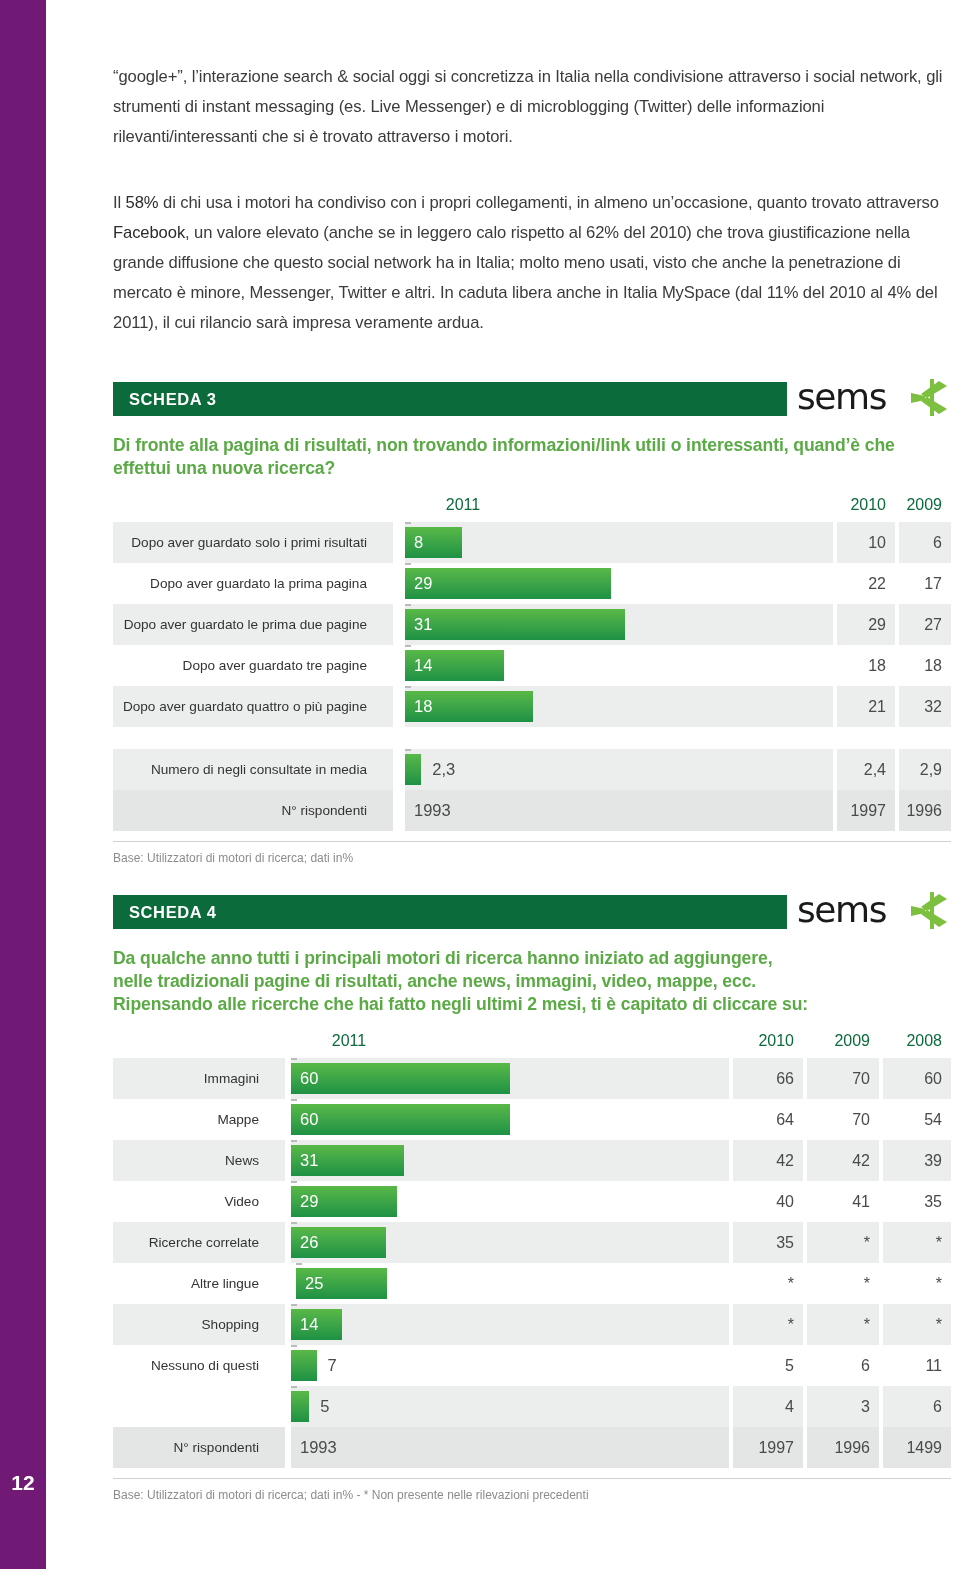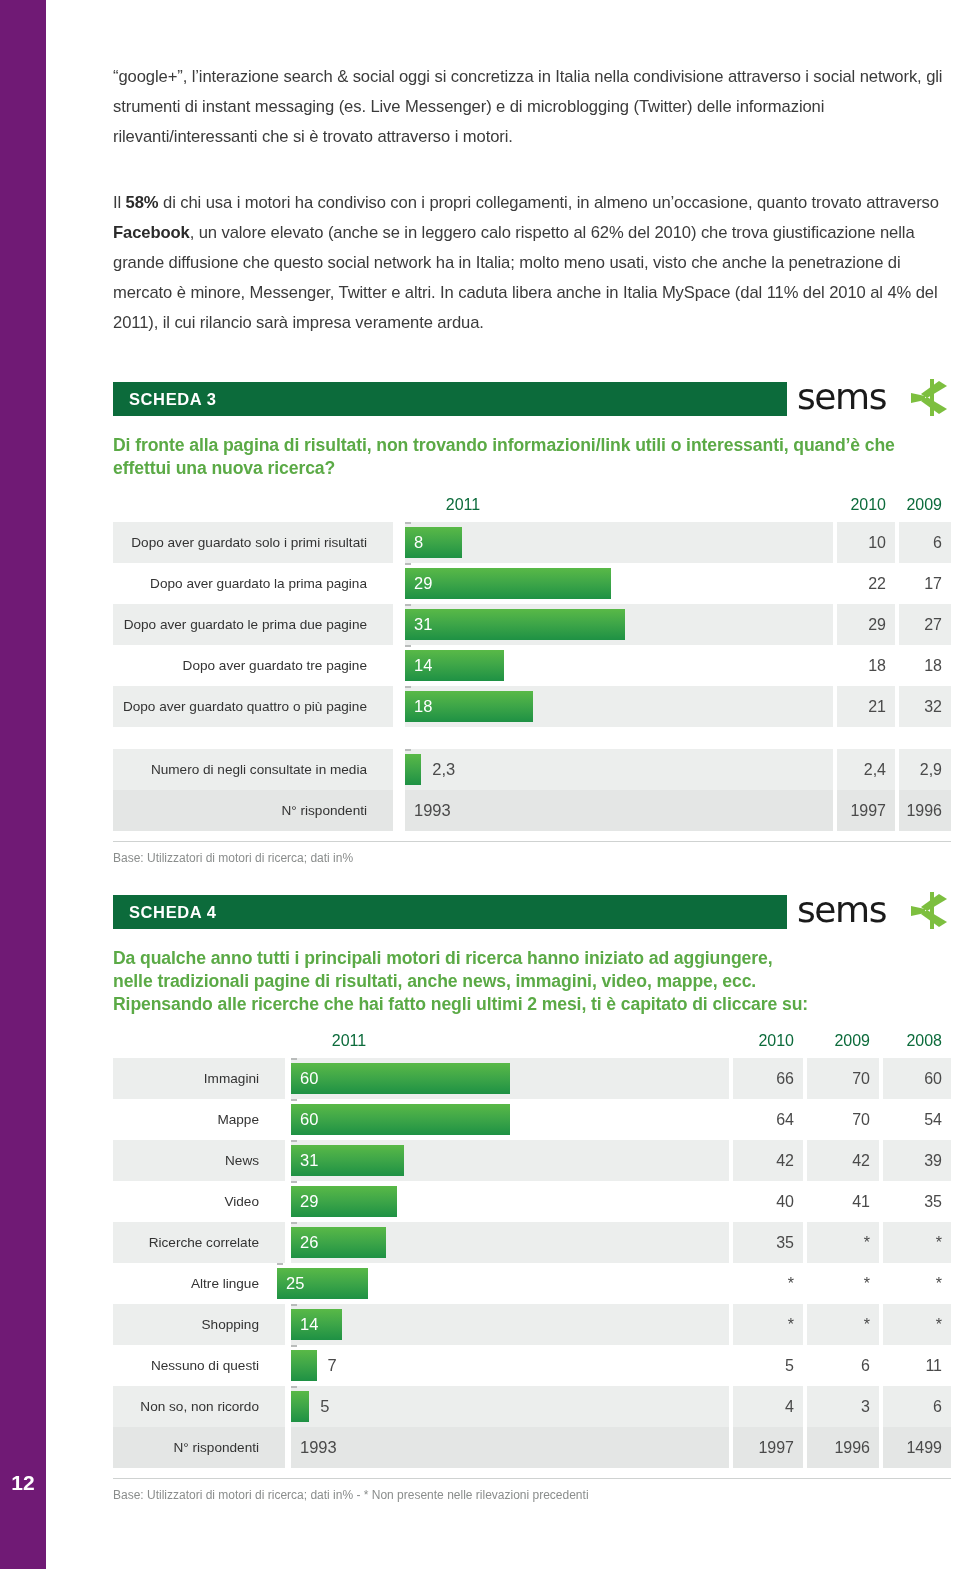--- a/index.html
+++ b/index.html
@@ -40,21 +40,21 @@
 
   
   .para {
     color: #3b3b3b;
     font-size: 16.6px;
     line-height: 30px;
     letter-spacing: -0.1px;
   }
   .para--top { margin-top: 62px; }
   .para--second { margin-top: 36px; }
-  .para b { font-weight: 700; color: #2b2b2b; }
+  .para b { font-weight: 400; color: #2b2b2b; }
 
   
   .scheda-wrap {
     position: relative;
     height: 34px;
     margin-top: 44px;
   }
   .scheda-bar {
     position: absolute; left: 0; top: 0;
     width: 674px; height: 34px;
@@ -365,21 +365,21 @@
             <div class="tick"></div>
             <div class="bar" style="width: 94.9px;"></div>
             <div class="bar-val-in" style="left: 0px;">26</div>
           </div>
           <div class="cell-year" style="left: 620px; width: 70px;">35</div>
           <div class="cell-year" style="left: 694px; width: 72px;">*</div>
           <div class="cell-year" style="left: 770px; width: 68px;">*</div>
         </div>
         <div class="row">
           <div class="cell-label" style="width: 172px;">Altre lingue</div>
-          <div class="cell-plot" style="left: 164px; width: 438px;">
+          <div class="cell-plot" style="left: 183px; width: 438px;">
             <div class="tick"></div>
             <div class="bar" style="width: 91.25px;"></div>
             <div class="bar-val-in" style="left: 0px;">25</div>
           </div>
           <div class="cell-year" style="left: 620px; width: 70px;">*</div>
           <div class="cell-year" style="left: 694px; width: 72px;">*</div>
           <div class="cell-year" style="left: 770px; width: 68px;">*</div>
         </div>
         <div class="row row--alt">
           <div class="cell-label" style="width: 172px;">Shopping</div>
@@ -397,21 +397,20 @@
           <div class="cell-plot" style="left: 178px; width: 438px;">
             <div class="tick"></div>
             <div class="bar" style="width: 25.55px;"></div>
             <div class="bar-val-out" style="left: 27.55px;">7</div>
           </div>
           <div class="cell-year" style="left: 620px; width: 70px;">5</div>
           <div class="cell-year" style="left: 694px; width: 72px;">6</div>
           <div class="cell-year" style="left: 770px; width: 68px;">11</div>
         </div>
         <div class="row row--alt">
-          <div class="cell-label" style="width: 172px;">Non so, non ricordo</div>
           <div class="cell-plot" style="left: 178px; width: 438px;">
             <div class="tick"></div>
             <div class="bar" style="width: 18.25px;"></div>
             <div class="bar-val-out" style="left: 20.25px;">5</div>
           </div>
           <div class="cell-year" style="left: 620px; width: 70px;">4</div>
           <div class="cell-year" style="left: 694px; width: 72px;">3</div>
           <div class="cell-year" style="left: 770px; width: 68px;">6</div>
         </div>
         <div class="row row--plain">

